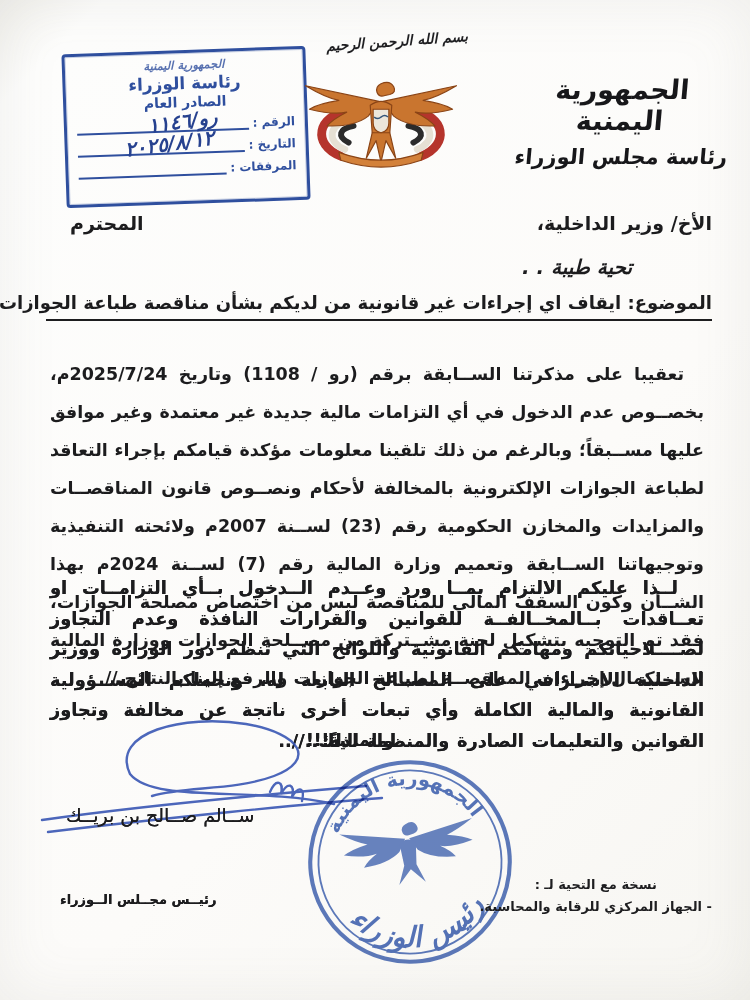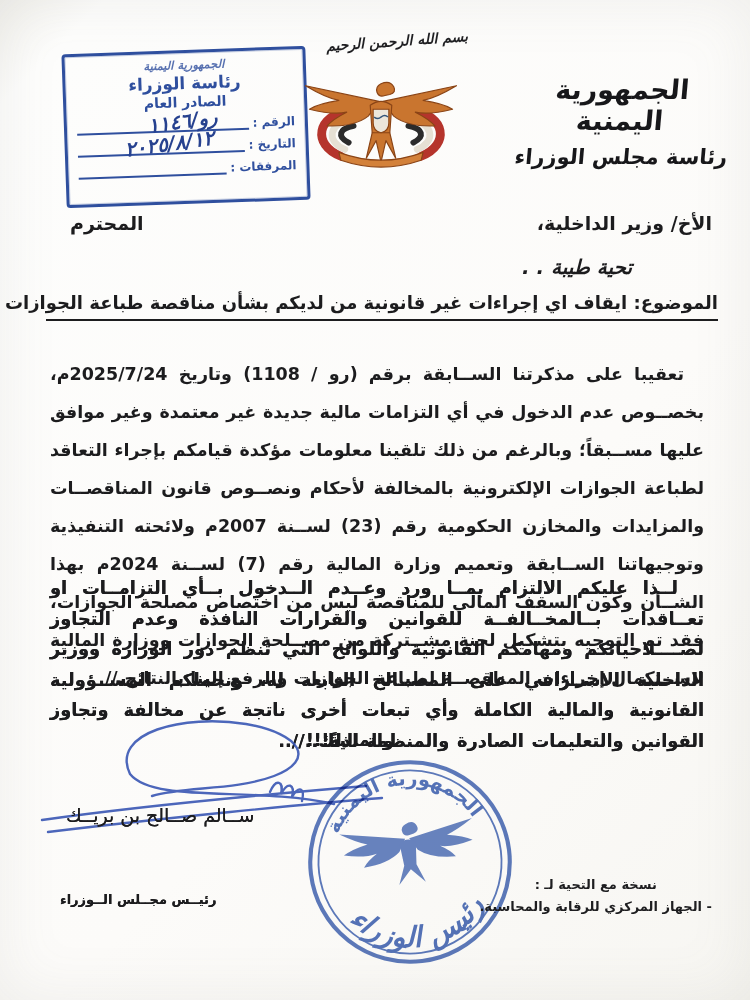--- a/index.html
+++ b/index.html
@@ -40,21 +40,21 @@
   .masthead { position:absolute; right:18px; top:74px; width:222px; text-align:center; color:#17171a; }
   .masthead .m1 { font-size:27px; font-weight:bold; transform:skewX(-5deg); }
   .masthead .m2 { font-size:21px; font-weight:bold; margin-top:9px; transform:skewX(-5deg); }
   
   .recipient-row {
     position:absolute; top:212px; right:38px; left:70px;
     display:flex; justify-content:space-between; font-size:19px; font-weight:800;
   }
   .greeting { position:absolute; top:255px; right:118px; font-size:20px; font-weight:600; font-style:italic; }
   .subject {
-    position:absolute; top:292px; right:32px; left:46px;
+    position:absolute; top:292px; right:38px; left:46px;
     font-size:18px; font-weight:800; padding-bottom:6px; border-bottom:2px solid #1d1d1f;
     text-align:justify; text-align-last:justify; white-space:nowrap;
   }
   .para {
     position:absolute; right:46px; left:50px; text-align:justify; text-align-last:right;
     color:#1c1c1e; font-weight:700;
   }
   .para1 { top:331px; font-size:17.5px; line-height:38px; text-indent:20px;margin-top:24px; }
   .para2 { top:573px; font-size:17.8px; line-height:30.5px; text-indent:26px;
            text-shadow:0 0 .6px currentColor; word-spacing:1.5px; }

